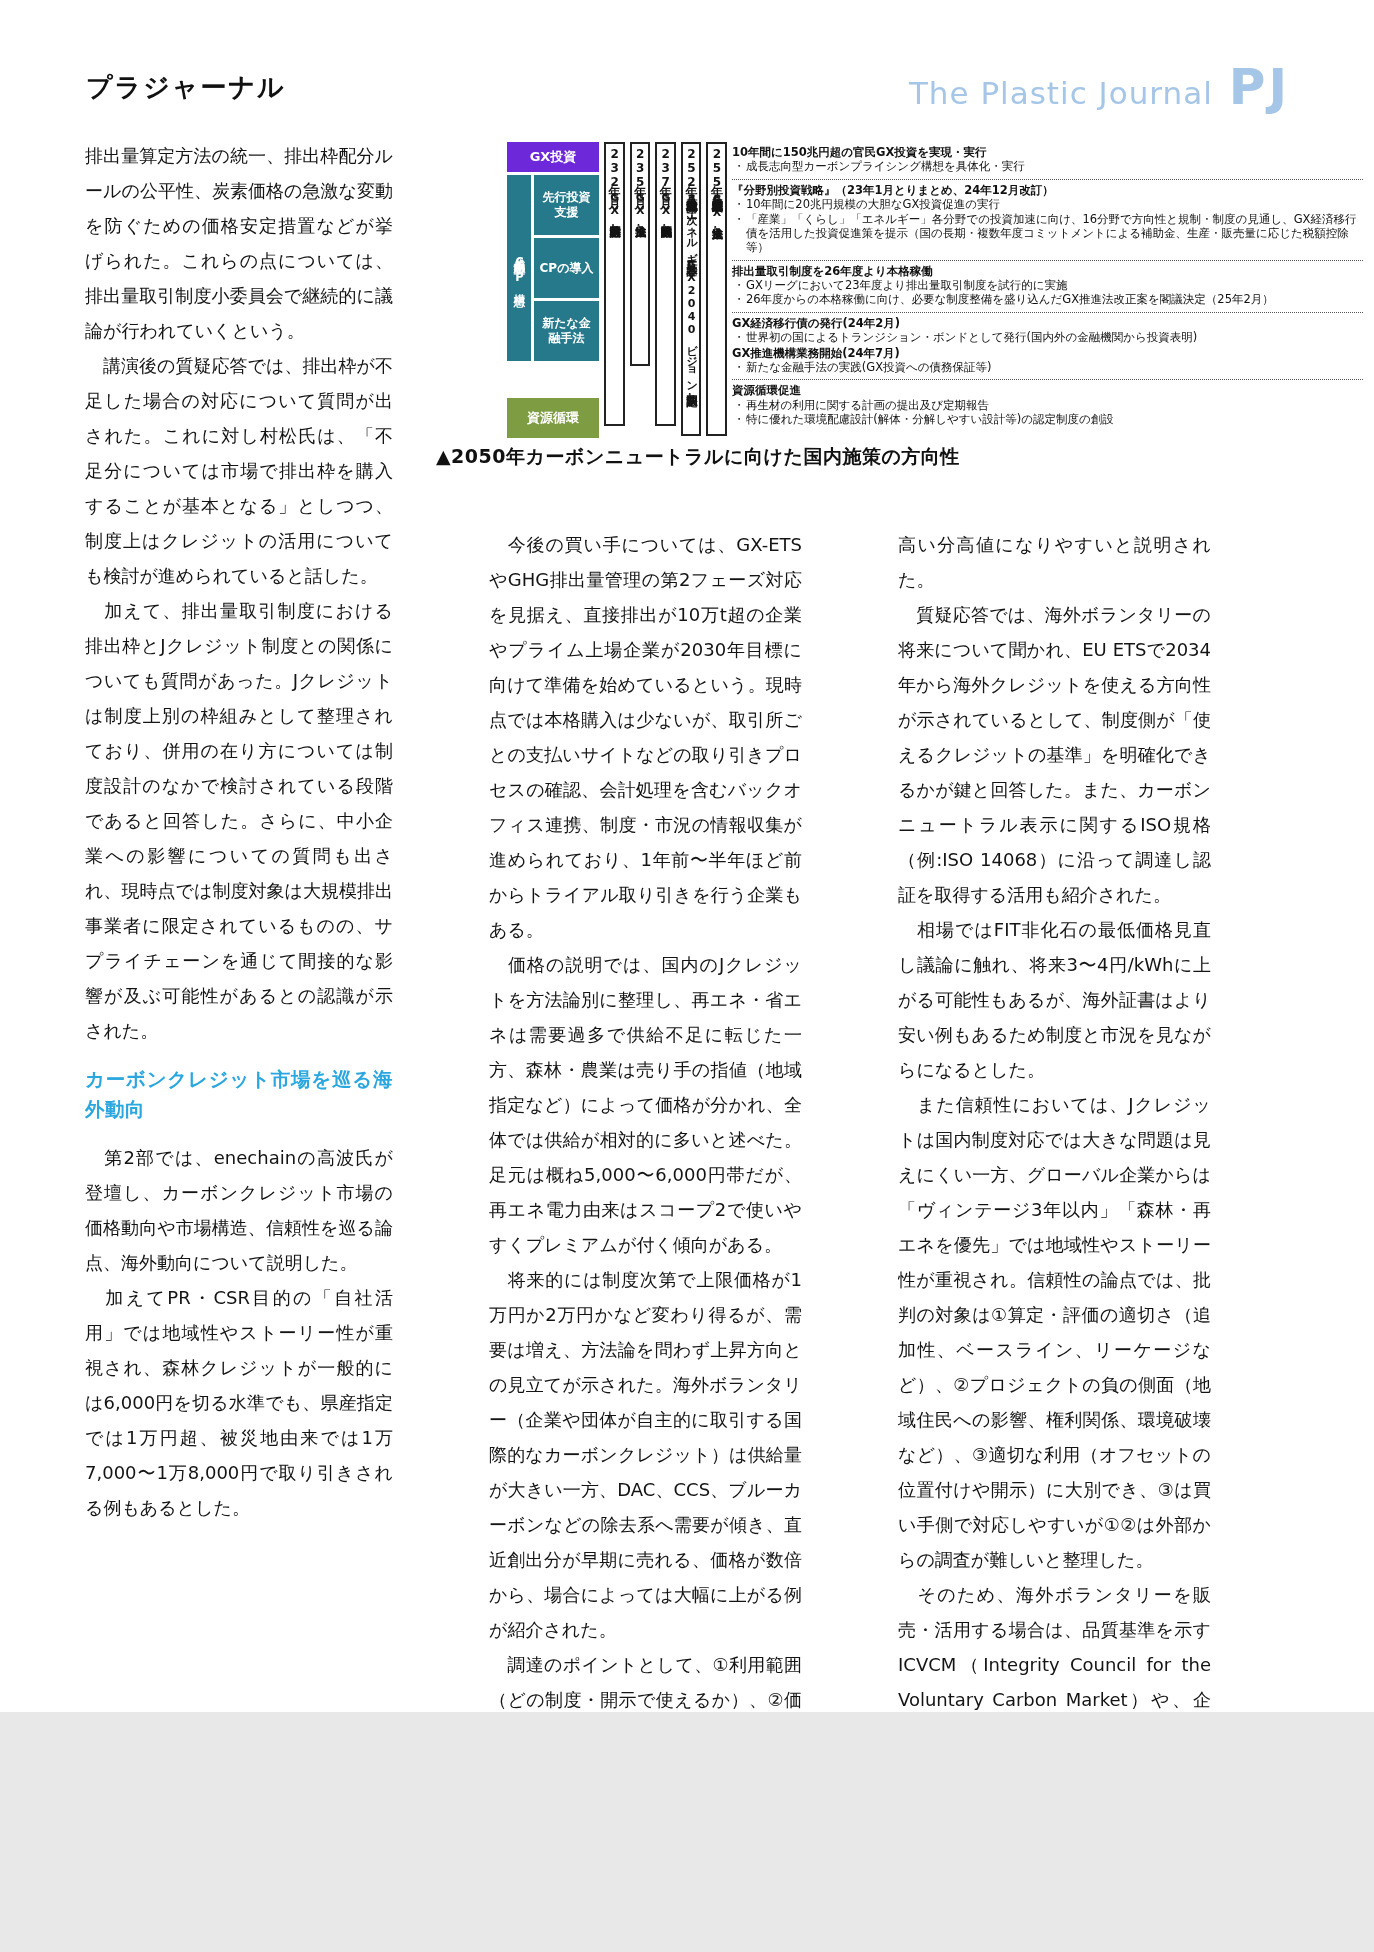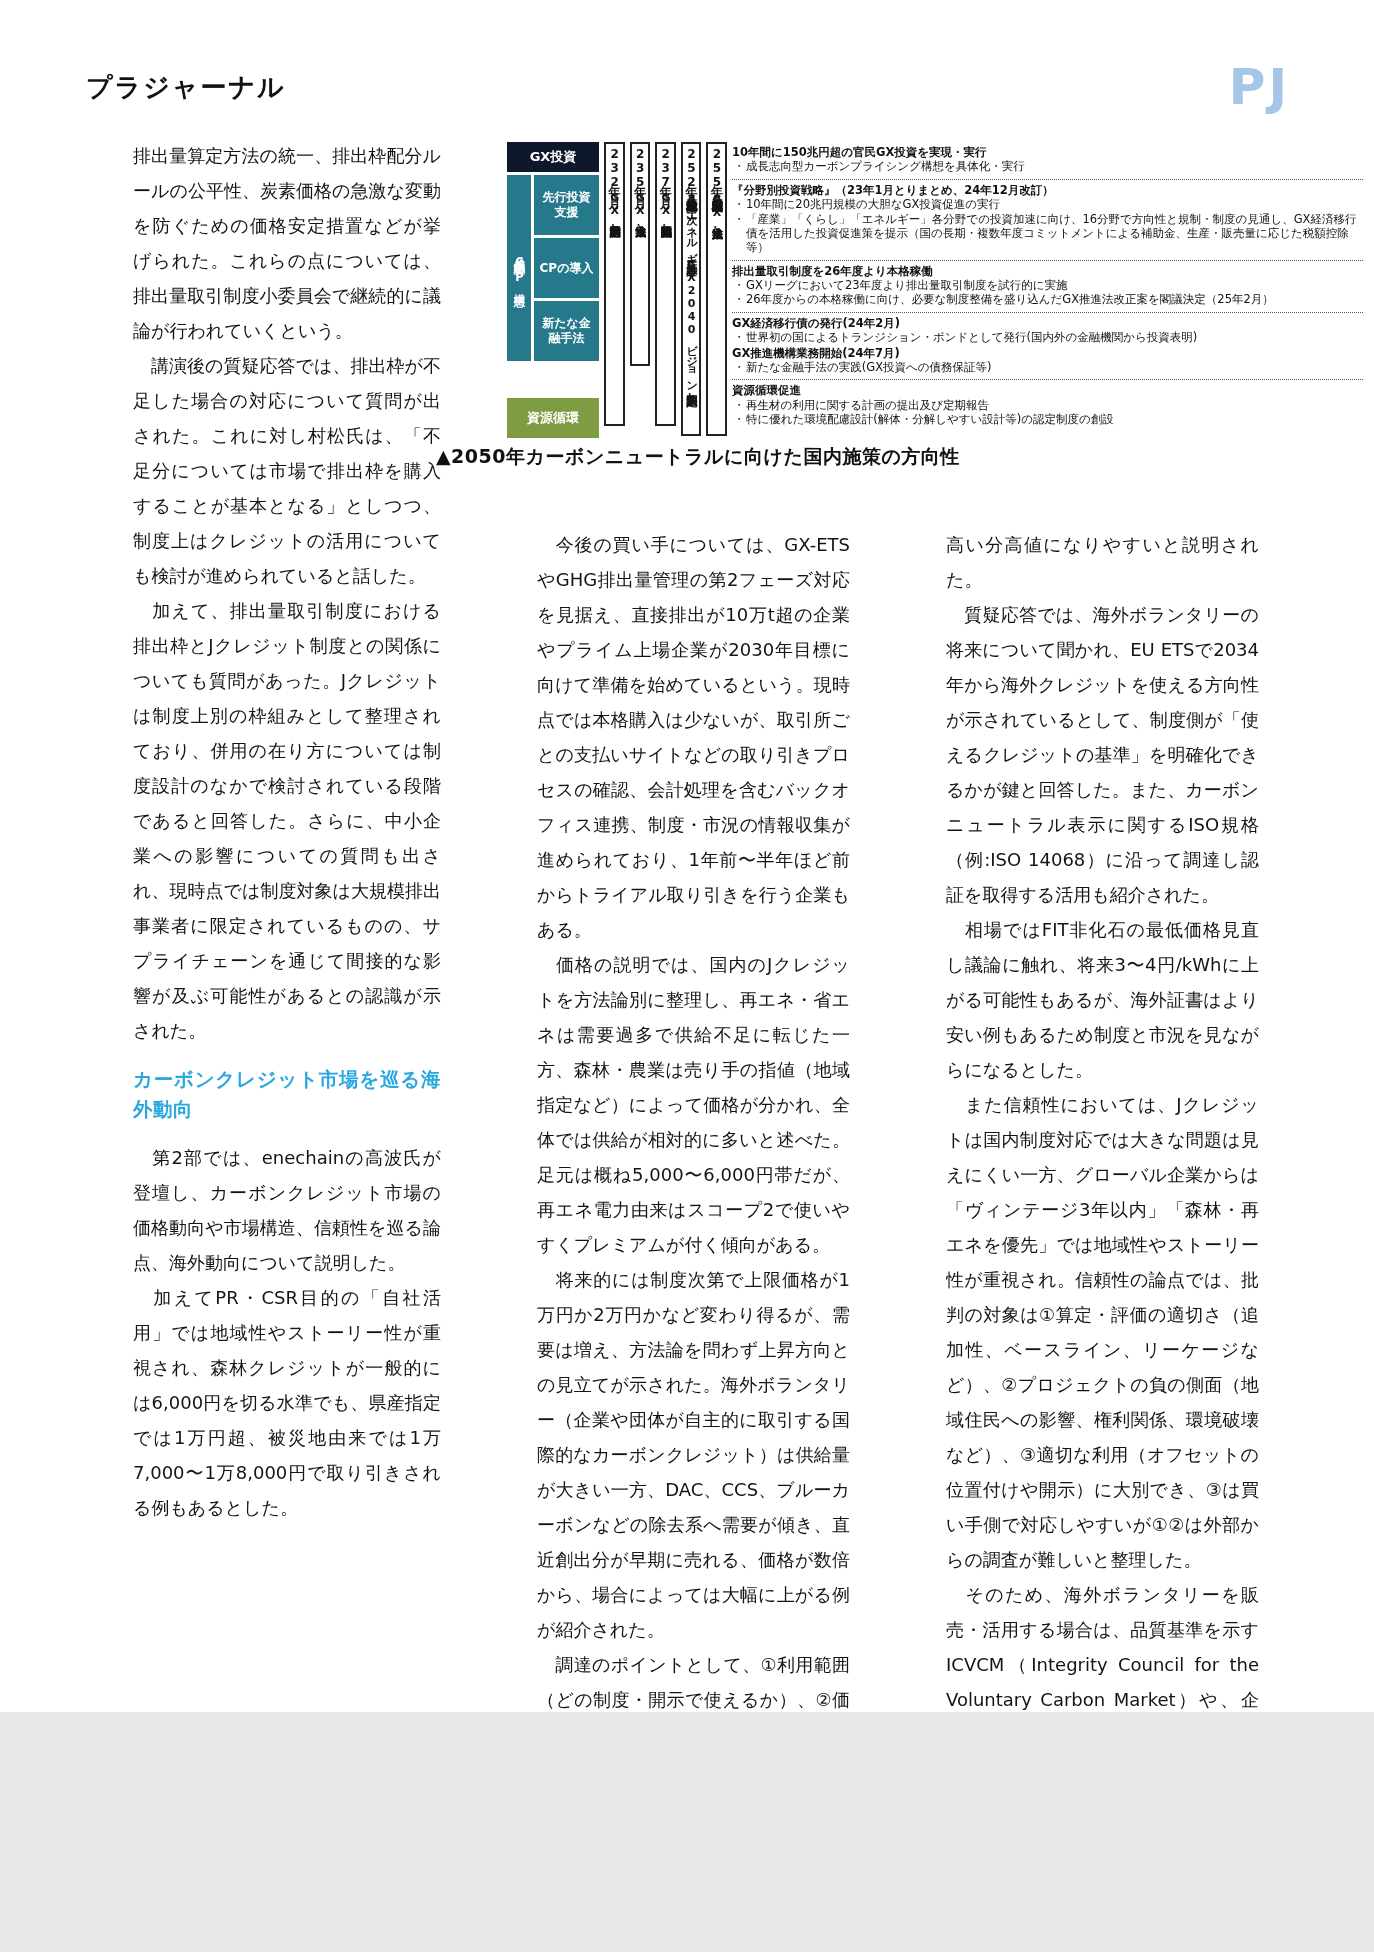--- a/index.html
+++ b/index.html
@@ -12,21 +12,21 @@
   .hdr-right{position:absolute;right:84px;top:58px;display:flex;align-items:baseline;
              gap:16px;color:#a5c6e7;}
   .en-title{font-size:31px;letter-spacing:1px;}
   .pj-logo{font-size:50px;font-weight:800;letter-spacing:3px;}
 
   
   .diagram{position:absolute;left:507px;top:142px;width:856px;height:296px;display:flex;gap:5px;}
   .side{width:92px;flex:none;display:flex;flex-direction:column;gap:3px;}
   .side-box{color:#fff;font-weight:bold;font-size:13px;display:flex;align-items:center;
             justify-content:center;text-align:center;}
-  .teal{background:#0f172a;}
+  .teal{background:#6d28d9;}
   .olive{background:#7e9c42;margin-top:34px;}
   .side-box.gx{height:30px;flex:none;}
   .side-box.res{height:40px;flex:none;}
   .side-mid{flex:1;display:flex;gap:3px;min-height:0;}
   .side-vert{background:#26798b;color:#fff;width:24px;writing-mode:vertical-rl;
              text-orientation:upright;font-size:11.5px;font-weight:bold;display:flex;
              align-items:center;justify-content:center;letter-spacing:1px;}
   .side-stack{flex:1;display:flex;flex-direction:column;gap:3px;}
   .side-stack>div{flex:1;background:#26798b;color:#fff;font-size:12px;font-weight:bold;
                   display:flex;align-items:center;justify-content:center;text-align:center;
@@ -53,21 +53,21 @@
   .d-sec-title{font-weight:bold;line-height:1.25;}
   .d-bullet{display:flex;line-height:1.25;}
   .d-bullet .b-dot{flex:none;width:14px;text-align:center;}
   .d-bullet .b-text{flex:1;}
 
   .caption{position:absolute;left:436px;top:444px;font-size:19px;font-weight:bold;
            letter-spacing:0.5px;color:#111;}
 
   
   .col{position:absolute;font-size:18px;line-height:35px;text-align:justify;
-       color:#141414;overflow:hidden;margin-left:48px;}
+       color:#141414;overflow:hidden;}
   .col p{margin:0;}
   .col1{left:85px;top:138px;width:308px;height:1700px;}
   .col2{left:489px;top:527px;width:313px;height:1348px;}
   .col3{left:898px;top:527px;width:313px;height:1348px;}
   .col-heading{color:#2ba7df;font-weight:bold;font-size:19.5px;line-height:30px;
                margin:17px 0 15px;letter-spacing:0.5px;}
 
   
   .footer-rule{position:absolute;left:85px;top:1876px;width:1205px;border-top:2px solid #333;}
   .footer-copy{position:absolute;left:480px;top:1888px;width:340px;text-align:right;
@@ -77,20 +77,21 @@
   .site{font-size:17px;font-weight:bold;}
   .pageno{font-size:19px;font-weight:bold;}
 </style>
 </head>
 <body>
 
 <div class="page">
 
   <div class="hdr-left">プラジャーナル</div>
   <div class="hdr-right">
+    <span class="en-title">The Plastic Journal</span>
     <span class="pj-logo">PJ</span>
   </div>
 
   <section class="diagram">
     <div class="side">
       <div class="side-box teal gx">GX投資</div>
       <div class="side-mid">
         <div class="side-vert">成長志向型CP構想</div>
         <div class="side-stack">
             <div>先行投資支援</div>

